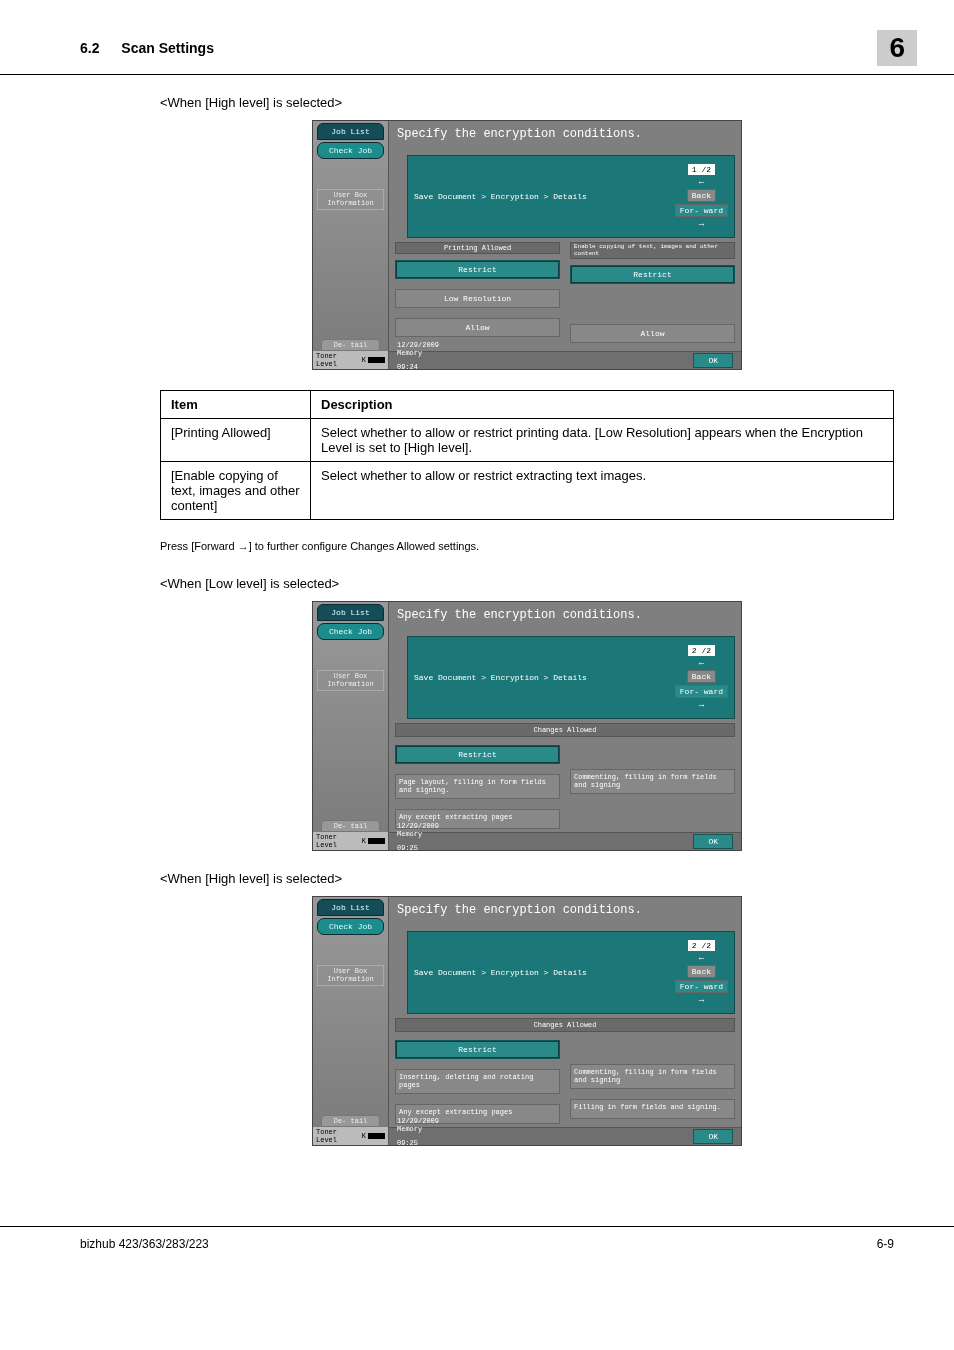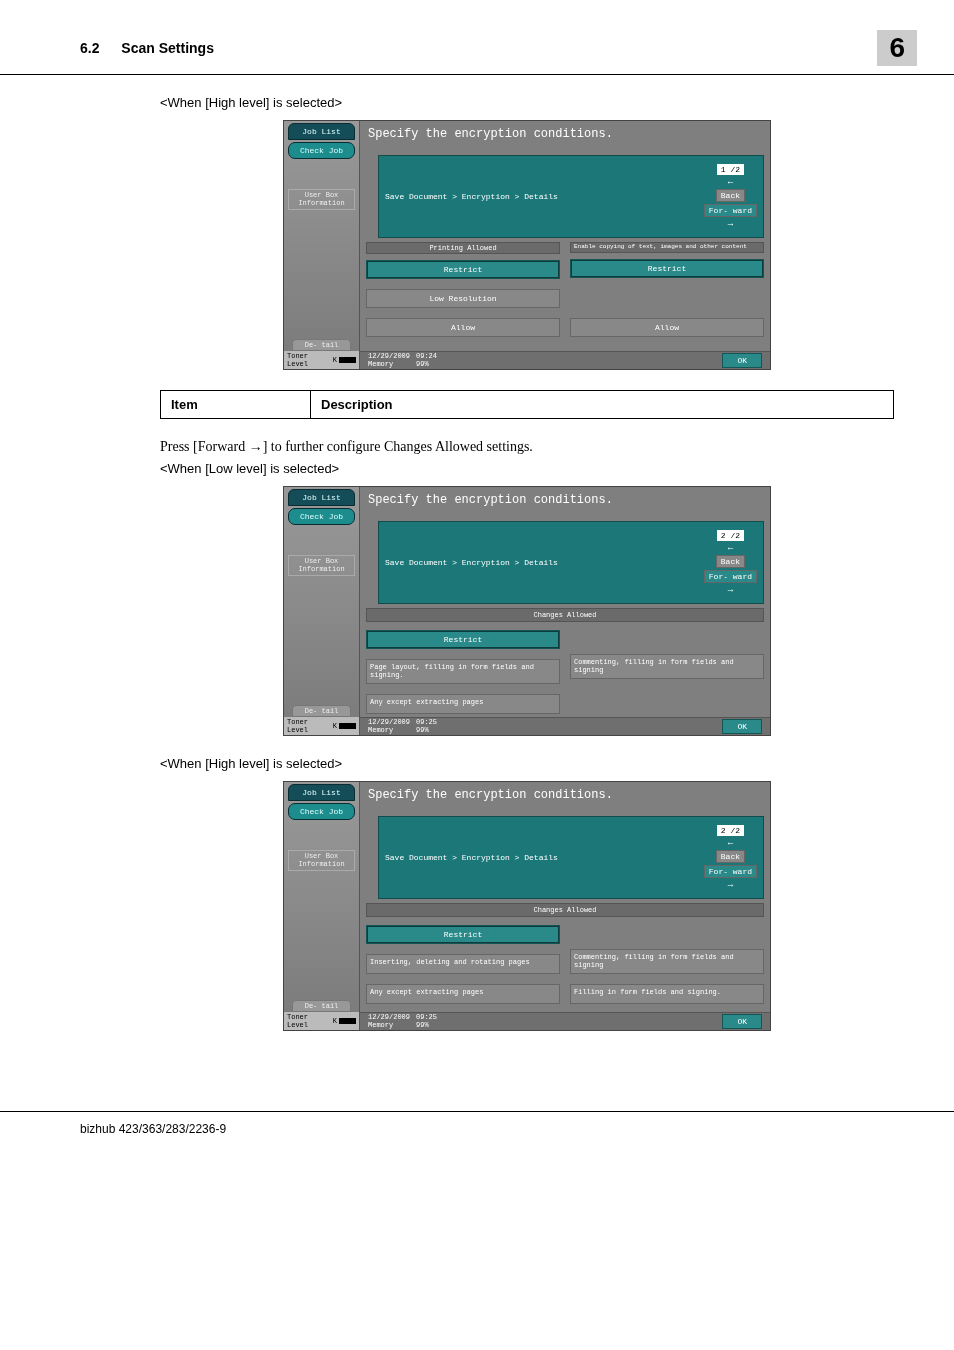--- a/index.html
+++ b/index.html
@@ -5,24 +5,24 @@
     * { box-sizing: border-box; margin: 0; padding: 0; }
     body { font-family: Arial, Helvetica, sans-serif; background: #fff; width: 954px; margin: 0 auto; color: #000; }
     
     .page-header { display: flex; justify-content: space-between; align-items: center; padding: 30px 37px 8px 80px; border-bottom: 1px solid #000; }
     .header-left { font-weight: bold; font-size: 14px; }
     .header-num { display: inline-block; margin-right: 18px; }
     .header-right { background: #ccc; color: #000; font-size: 28px; font-weight: bold; padding: 2px 12px; }
     
     .content { padding: 20px 60px 30px 160px; }
     .caption { font-size: 13px; margin-bottom: 10px; }
-    .body-text { font-size: 14px; margin: 14px 0 6px 0; font-family: Liberation Serif, serif; }
-    
-    
-    .screen { width: 488px; margin: 0 auto 20px auto; background: #7f7f7f; border: 1px solid #444; position: relative; font-family: "Courier New", monospace; font-size: 8px; color: #fff; }
+    .body-text { font-size: 11px; margin: 14px 0 24px 0; }
+    
+    
+    .screen { width: 430px; margin: 0 auto 20px auto; background: #7f7f7f; border: 1px solid #444; position: relative; font-family: "Courier New", monospace; font-size: 8px; color: #fff; }
     .sc-left { position: absolute; left: 0; top: 0; bottom: 0; width: 76px; background: linear-gradient(#999,#7a7a7a); border-right: 1px solid #555; }
     .sc-left .tab { margin: 2px 4px 0 4px; background: #144c58; color: #dff; text-align: center; padding: 3px 0; border-radius: 6px 6px 0 0; border: 1px solid #0a2c33; font-size: 8px; }
     .sc-left .tab.active { background: #1c8c8c; border-radius: 7px; }
     .sc-left .userbox { margin-top: 30px; text-align: center; font-size: 7px; color: #eee; line-height: 1.1; padding: 2px; border: 1px solid #aaa; margin-left: 4px; margin-right: 4px; }
     .sc-left .detail { position: absolute; bottom: 18px; left: 8px; right: 8px; background: #989898; color: #eee; font-size: 7px; text-align: center; padding: 1px; border-radius: 4px 4px 0 0; border: 1px solid #777; }
     .sc-left .toner { position: absolute; bottom: 0; left: 0; right: 0; font-size: 7px; color: #000; background: #bbb; padding: 1px 3px; display: flex; align-items: center; gap: 2px; }
     .toner-bar { display: inline-block; width: 18px; height: 6px; background: #000; }
     
     .sc-right { margin-left: 76px; min-height: 248px; position: relative; background: #7f7f7f; }
     .sc-title { padding: 6px 8px 4px 8px; font-size: 12px; }
@@ -39,30 +39,30 @@
     .sc-col { flex: 1; }
     .sc-col-header { font-size: 7px; background: #6a6a6a; border: 1px solid #555; padding: 1px 3px; margin-bottom: 6px; text-align: center; }
     .sc-col-header.sm { font-size: 6px; text-align: left; line-height: 1.1; }
     
     .sc-btn { background: #888; border: 1px solid #666; text-align: center; font-size: 8px; padding: 4px 3px; margin-bottom: 10px; }
     .sc-btn.wide { padding: 4px 3px; font-size: 7px; text-align: left; line-height: 1.1; min-height: 20px; }
     .sc-btn.sel { background: #2a8a8a; border-color: #145656; box-shadow: 0 0 0 1px #0e3c3c inset; }
     
     .sc-footer { position: absolute; bottom: 0; left: 0; right: 0; height: 18px; background: #6f6f6f; display: flex; align-items: center; justify-content: space-between; padding: 0 8px; font-size: 7px; border-top: 1px solid #555; }
     .sc-ok { background: #2a8a8a; color: #fff; padding: 2px 14px; border: 1px solid #145656; font-size: 8px; }
-    .sc-dt { display: flex; gap: 6px; }
+    .sc-dt { display: flex; gap: 6px; flex-direction: column; }
     .sc-dt .col { display: flex; flex-direction: column; line-height: 1.1; }
     
     
     .doc-table { border-collapse: collapse; width: 100%; margin: 14px 0 20px 0; font-size: 13px; border-radius: 8px; }
     .doc-table th, .doc-table td { border: 1px solid #000; padding: 6px 10px; vertical-align: top; text-align: left; }
     .doc-table th { font-weight: bold; }
     .doc-table td:first-child, .doc-table th:first-child { width: 150px; }
     
-    .page-footer { display: flex; padding: 10px 60px 30px 80px; font-size: 12px; border-top: 1px solid #000; margin-top: 30px; }
+    .page-footer { display: flex; justify-content: space-between; padding: 10px 60px 30px 80px; font-size: 12px; border-top: 1px solid #000; margin-top: 30px; }
   </style>
 </head>
 <body>
 
 <div class="page-header">
   <div class="header-left">
     <span class="header-num">6.2</span>
     <span>Scan Settings</span>
   </div>
   <div class="header-right">6</div>
@@ -127,20 +127,28 @@
       </div>
     </div>
   </div>
 
   <table class="doc-table">
     <tbody>
         <tr>
       <th>Item</th>
       <th>Description</th>
     </tr>
+    <tr>
+      <td>[Printing Allowed]</td>
+      <td>Select whether to allow or restrict printing data. [Low Resolution] appears when the Encryption Level is set to [High level].</td>
+    </tr>
+    <tr>
+      <td>[Enable copying of text, images and other content]</td>
+      <td>Select whether to allow or restrict extracting text images.</td>
+    </tr>
   </tbody>
     </table>
 
   <div class="body-text">Press [Forward →] to further configure Changes Allowed settings.</div>
   <div class="caption">&lt;When [Low level] is selected&gt;</div>
 
   <div class="screen">
     <div class="sc-left">
       <div class="tab">Job List</div>
       <div class="tab active">Check Job</div>

